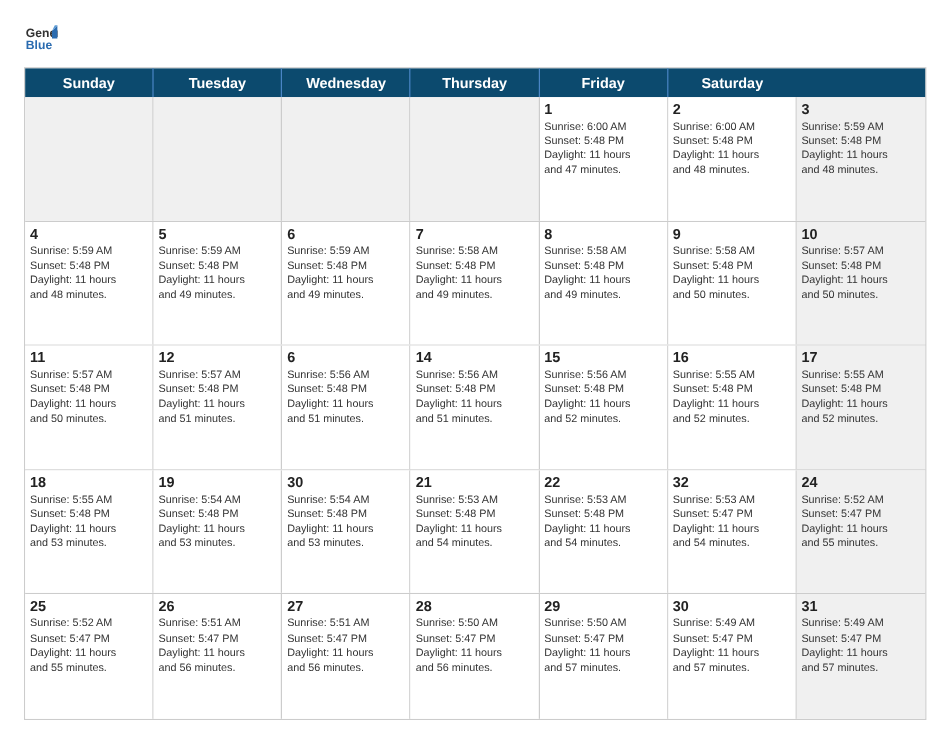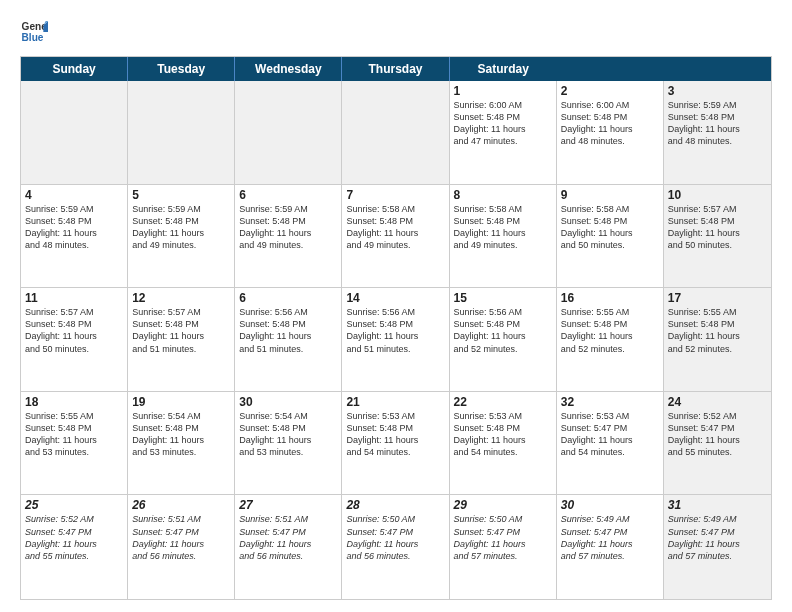--- a/index.html
+++ b/index.html
@@ -68,21 +68,21 @@
     .cal-body {
       flex: 1;
       display: grid;
       grid-template-rows: repeat(5, 1fr);
     }
     .cal-week {
       display: grid;
       grid-template-columns: repeat(7, 1fr);
       border-bottom: 1px solid #ccc;
     }
-    .cal-week:last-child { border-bottom: none; font-style: italic; }
+    .cal-week:last-child { border-bottom: none; }
     .cal-cell {
       border-right: 1px solid #ccc;
       padding: 3px 4px;
       font-size: 9.5px;
       color: #333;
       background: #fff;
       min-height: 0;
       overflow: hidden;
     }
     .cal-cell:last-child { border-right: none; }
@@ -122,20 +122,21 @@
       <div class="location"></div>
     </div>
   </div>
 
   <div class="calendar">
     <div class="cal-header">
     <div class="cal-header-cell">Sunday</div>
         <div class="cal-header-cell">Tuesday</div>
         <div class="cal-header-cell">Wednesday</div>
         <div class="cal-header-cell">Thursday</div>
+        <div class="cal-header-cell">Friday</div>
         <div class="cal-header-cell">Saturday</div>
       </div>
     <div class="cal-body">
     <div class="cal-week">
           <div class="cal-cell shaded empty"></div>
           <div class="cal-cell shaded empty"></div>
           <div class="cal-cell shaded empty"></div>
           <div class="cal-cell shaded empty"></div>
           <div class="cal-cell">
             <div class="day-num">1</div>

